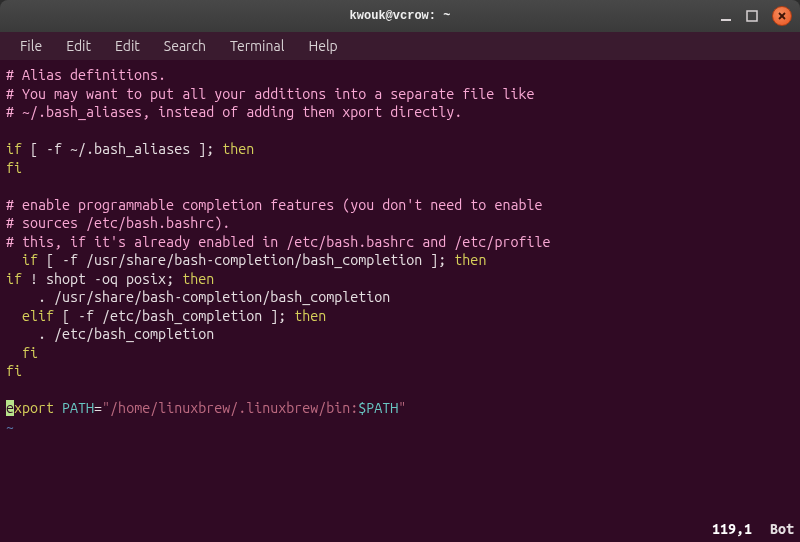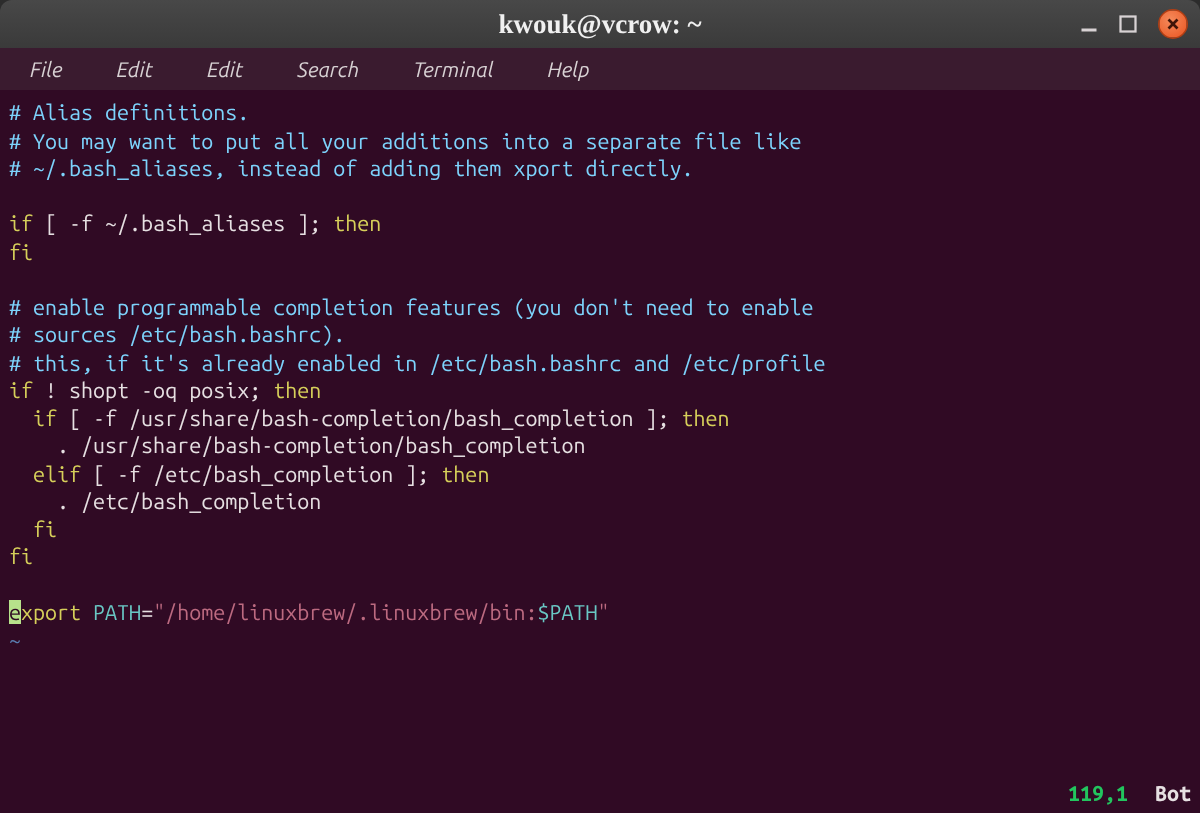--- a/index.html
+++ b/index.html
@@ -15,22 +15,22 @@
       background: linear-gradient(to bottom, #484848, #3a3a3a);
       display: flex;
       align-items: center;
       justify-content: center;
       position: relative;
       border-top-left-radius: 8px;
       border-top-right-radius: 8px;
     }
     .titlebar-text {
       color: #f0f0f0;
-      font-family: Liberation Serif, serif;
-      font-size: 18px;
+      font-family: Liberation Mono, monospace;
+      font-size: 12px;
       font-weight: bold;
     }
     .window-controls {
       position: absolute;
       right: 8px;
       display: flex;
       gap: 14px;
       align-items: center;
     }
     .win-btn svg { display: block; }
@@ -43,57 +43,56 @@
       display: flex;
       align-items: center;
       justify-content: center;
     }
     .menubar {
       height: 28px;
       background: #3a1b2f;
       display: flex;
       align-items: center;
       padding-left: 10px;
-      gap: 16px;
-      font-style: italic;
+      gap: 4px;
     }
     .menu-item {
       color: #d8d2d4;
       font-family: Ubuntu, sans-serif;
       font-size: 14px;
       padding: 4px 10px;
       cursor: default;
     }
     .terminal {
       background: #300a24;
       width: 100%;
       height: calc(100% - 60px);
       padding: 6px 6px;
       font-size: 14.3px;
       line-height: 18.5px;
       color: #e6e0e2;
       font-family: "Ubuntu Mono", "DejaVu Sans Mono", monospace;
       position: relative;
     }
     .line { white-space: pre; }
-    .comment { color: #7dd3fc; }
+    .comment { color: #f9a8d4; }
     .normal { color: #e6e0e2; }
     .keyword-if { color: #d6cf5a; }
     .string { color: #bc6a80; }
     .varref { color: #69c7c4; }
     .cursor-block {
       background: #b7e28b;
       color: #300a24;
     }
     .tilde { color: #5a7db0; }
     .status-right {
       position: absolute;
       bottom: 4px;
       right: 48px;
-      color: #22c55e;
+      color: #ffffff;
       font-weight: bold;
     }
     .status-right2 {
       position: absolute;
       bottom: 4px;
       right: 6px;
       color: #e6e0e2;
       background:#300a24;
       font-weight: bold;
       margin-top: 20px;
@@ -137,22 +136,22 @@
   <div class="line"><span class="comment"># Alias definitions.</span></div>
   <div class="line"><span class="comment"># You may want to put all your additions into a separate file like</span></div>
   <div class="line"><span class="comment"># ~/.bash_aliases, instead of adding them xport directly.</span></div>
   <div class="line"><span class="normal"> </span></div>
   <div class="line"><span class="keyword-if">if</span><span class="normal"> [ -f ~/.bash_aliases ]; </span><span class="keyword-if">then</span></div>
   <div class="line"><span class="keyword-if">fi</span></div>
   <div class="line"><span class="normal"> </span></div>
   <div class="line"><span class="comment"># enable programmable completion features (you don't need to enable</span></div>
   <div class="line"><span class="comment"># sources /etc/bash.bashrc).</span></div>
   <div class="line"><span class="comment"># this, if it's already enabled in /etc/bash.bashrc and /etc/profile</span></div>
+  <div class="line"><span class="keyword-if">  if</span><span class="normal"> [ -f /usr/share/bash-completion/bash_completion ]; </span><span class="keyword-if">then</span></div>
   <div class="line"><span class="keyword-if">if</span><span class="normal"> ! shopt -oq posix; </span><span class="keyword-if">then</span></div>
-  <div class="line"><span class="keyword-if">  if</span><span class="normal"> [ -f /usr/share/bash-completion/bash_completion ]; </span><span class="keyword-if">then</span></div>
   <div class="line"><span class="normal">    . /usr/share/bash-completion/bash_completion</span></div>
   <div class="line"><span class="keyword-if">  elif</span><span class="normal"> [ -f /etc/bash_completion ]; </span><span class="keyword-if">then</span></div>
   <div class="line"><span class="normal">    . /etc/bash_completion</span></div>
   <div class="line"><span class="keyword-if">  fi</span></div>
   <div class="line"><span class="keyword-if">fi</span></div>
   <div class="line"><span class="normal"> </span></div>
   <div class="line"><span class="cursor-block">e</span><span class="keyword-if">xport </span><span class="varref">PATH</span><span class="normal">=</span><span class="string">"/home/linuxbrew/.linuxbrew/bin:</span><span class="varref">$PATH</span><span class="string">"</span></div>
   <div class="line"><span class="tilde">~</span></div>
   <div class="status-right">119,1</div>
   <div class="status-right2">Bot</div>

